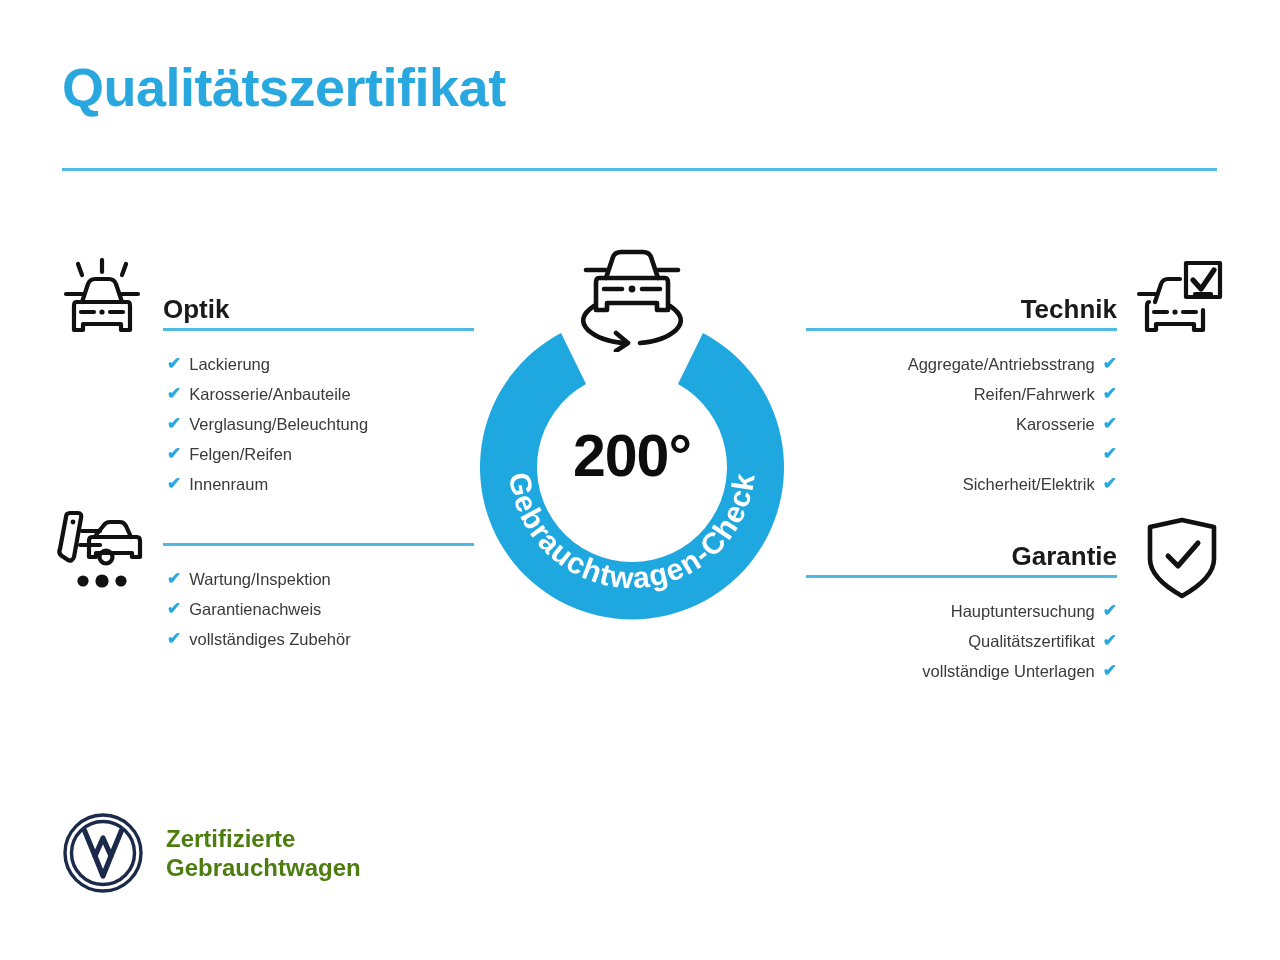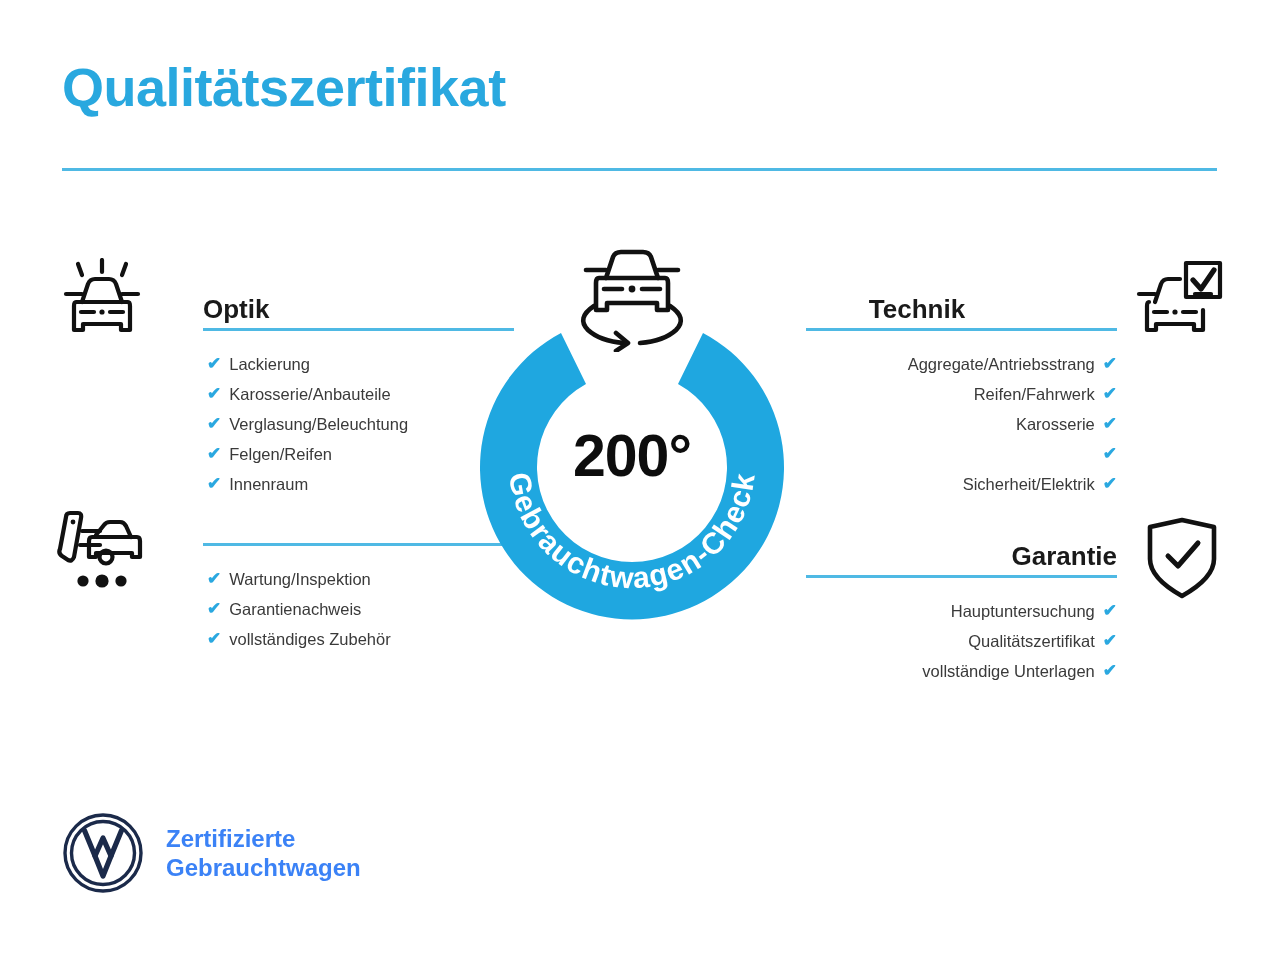--- a/index.html
+++ b/index.html
@@ -34,26 +34,26 @@
     width: 1155px;
     height: 3px;
     background: #4FB9E4;
   }
 
   
   .col {
     position: absolute;
     width: 400px;
   }
-  .col-left  { left: 163px; margin-left: 40px; }
+  .col-left  { left: 163px; }
   .col-right { left: 717px; text-align: right; }
 
   .col-optik   { top: 296px; }
   .col-wartung { top: 543px; }
-  .col-technik { top: 296px; text-align: center; }
+  .col-technik { top: 296px; }
   .col-garantie{ top: 543px; }
 
   .sec-head {
     font-size: 26px;
     font-weight: bold;
     color: #1a1a1a;
     line-height: 1.0;
     padding-bottom: 6px;
     white-space: nowrap;
   }
@@ -135,21 +135,21 @@
     left: 62px;
     top: 812px;
     display: flex;
     align-items: center;
   }
   .vw-mark { width: 82px; height: 82px; }
   .vw-text {
     margin-left: 22px;
     font-size: 24px;
     font-weight: bold;
-    color: #3b82f6;
+    color: #4d7c0f;
     line-height: 1.22;
   }
 </style>
 </head>
 <body>
 
 <div class="page-title">Qualitätszertifikat</div>
 <div class="title-rule"></div>
 
 <div class="side-icon ic-optik">

